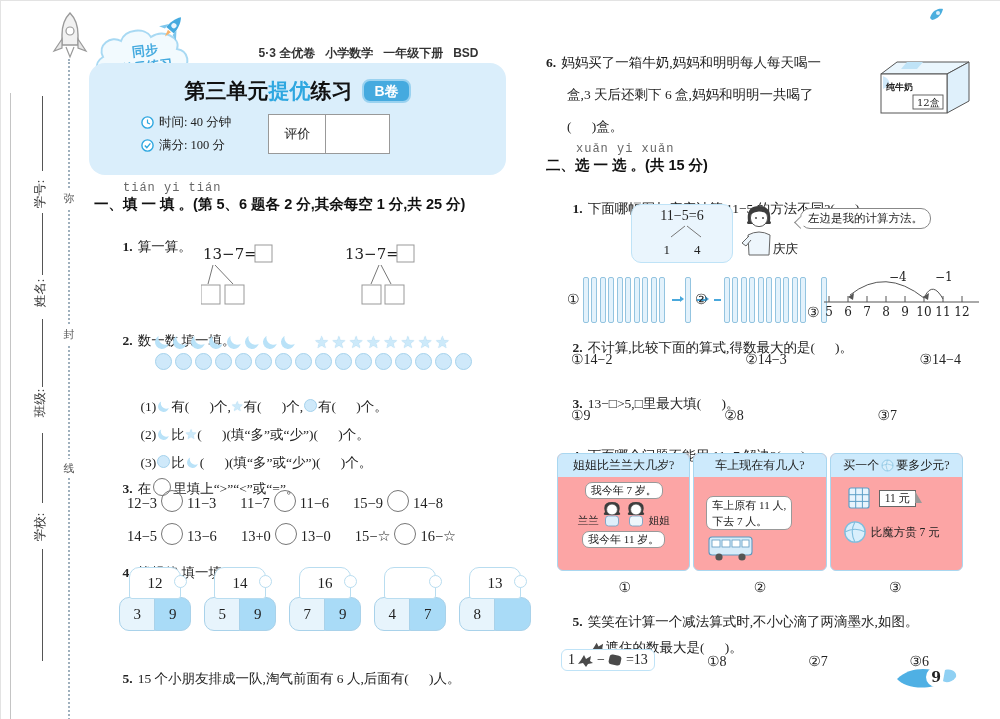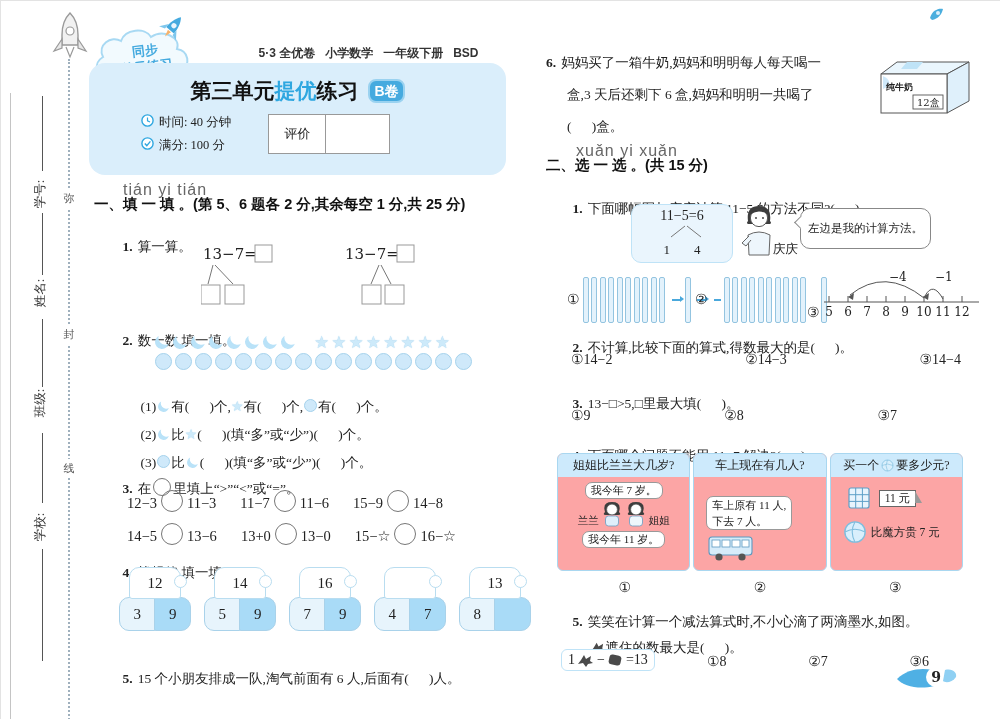--- a/index.html
+++ b/index.html
@@ -20,35 +20,35 @@
 
   
   .hdr-right{position:absolute;left:230px;top:44px;width:275px;text-align:center;
              font:bold 12px "Liberation Sans","DejaVu Sans",sans-serif;color:#333}
   .panel{position:absolute;left:88px;top:62px;width:417px;height:112px;
          background:#daeefb;border-radius:16px}
   .title-row{display:flex;justify-content:center;align-items:center;margin-top:14px;
              font:bold 21px "Liberation Sans","DejaVu Sans",sans-serif;color:#111}
   .hl{color:#2ea7e0}
   .paper-badge{margin-left:10px;background:#45aadf;color:#fff;border:2px solid #9ad2f0;
-               border-radius:8px;padding:0 4px;font:bold 14px "Liberation Sans",sans-serif;line-height:20px}
+               border-radius:8px;padding:0 10px;font:bold 14px "Liberation Sans",sans-serif;line-height:20px}
   .meta-row{display:flex;margin-top:9px;padding-left:52px;align-items:center}
   .meta-col{display:flex;flex-direction:column;gap:6px;font-size:12.5px;color:#222}
-  .meta-item{display:flex;gap:5px}
+  .meta-item{display:flex;align-items:center;gap:5px}
   .eval-box{width:120px;height:38px;background:#fff;border:1px solid #999;margin-left:37px;
             display:flex;align-items:stretch}
   .eval-box .lbl{width:56px;display:flex;align-items:center;justify-content:center;font-size:13px}
   .eval-box .cell{flex:1;border-left:1px solid #999}
 
   .cloud{position:absolute;left:88px;top:16px;width:108px;height:92px}
   .cloud-txt{position:absolute;left:14px;top:26px;width:86px;text-align:center;
              font:bold 13px "Liberation Sans",sans-serif;color:#45aadf;transform:rotate(-7deg);line-height:16px}
 
   
-  .pinyin{position:absolute;font-size:16px;color:#666;letter-spacing:1px;font-family:Liberation Sans, sans-serif}
+  .pinyin{position:absolute;font-size:12px;color:#666;letter-spacing:1px;font-family:Liberation Mono, monospace}
   .sec-head{position:absolute;font:bold 14.5px "Liberation Sans","DejaVu Sans",sans-serif;color:#111;white-space:pre}
   .q-line{position:absolute;font-size:13.5px;white-space:pre}
   .q-no{font-weight:bold;margin-right:5px}
   .emph{text-emphasis:filled dot;text-emphasis-position:under right;
         -webkit-text-emphasis:filled dot;-webkit-text-emphasis-position:under right}
 
   
   .shape-rows{position:absolute;left:152px;top:334px;display:flex;flex-direction:column;gap:3px}
   .srow{display:flex;align-items:center}
   .moon{display:inline-block;width:14px;height:14px;border-radius:50%;
@@ -83,21 +83,21 @@
             border:1.5px solid #a9d2ea;font-size:15px}
   .p-a{background:#e7f4fc;border-radius:10px 2px 2px 10px}
   .p-b{background:#a9dbf7;border-radius:2px 10px 10px 2px;margin-left:-1.5px}
 
   
   .calc-card{position:absolute;left:630px;top:203px;width:92px;background:#eaf5fd;border:1.5px solid #bfe3f7;
              border-radius:10px;padding:3px 4px 4px;text-align:center}
   .calc-card .expr{font-size:14px}
   .bond-nums{display:flex;justify-content:center;gap:24px;font-size:13px}
   .bubble{position:absolute;background:#fff;border:1.2px solid #888;border-radius:10px;
-          padding:12px 7px;font-size:11.5px}
+          padding:2px 7px;font-size:11.5px}
   .bubble::before{content:"";position:absolute;left:-5px;top:9px;width:8px;height:8px;background:#fff;
           border-left:1.2px solid #888;border-bottom:1.2px solid #888;transform:rotate(45deg)}
   .stick{display:inline-block;width:4px;height:44px;background:#e3f2fc;border:1px solid #93c4e0;
          border-radius:2px;margin-right:2.5px;vertical-align:middle}
   .arr{display:inline-block;width:9px;height:2px;background:#49a8dc;position:relative;margin:0 4px;vertical-align:middle}
   .arr::after{content:"";position:absolute;right:-3px;top:-2.6px;border-left:4px solid #49a8dc;
          border-top:3.5px solid transparent;border-bottom:3.5px solid transparent}
   .bdash{display:inline-block;width:7px;height:2px;background:#49a8dc;margin:0 3px;vertical-align:middle}
   .opt-marker{font-size:14px;margin-right:3px}
 

